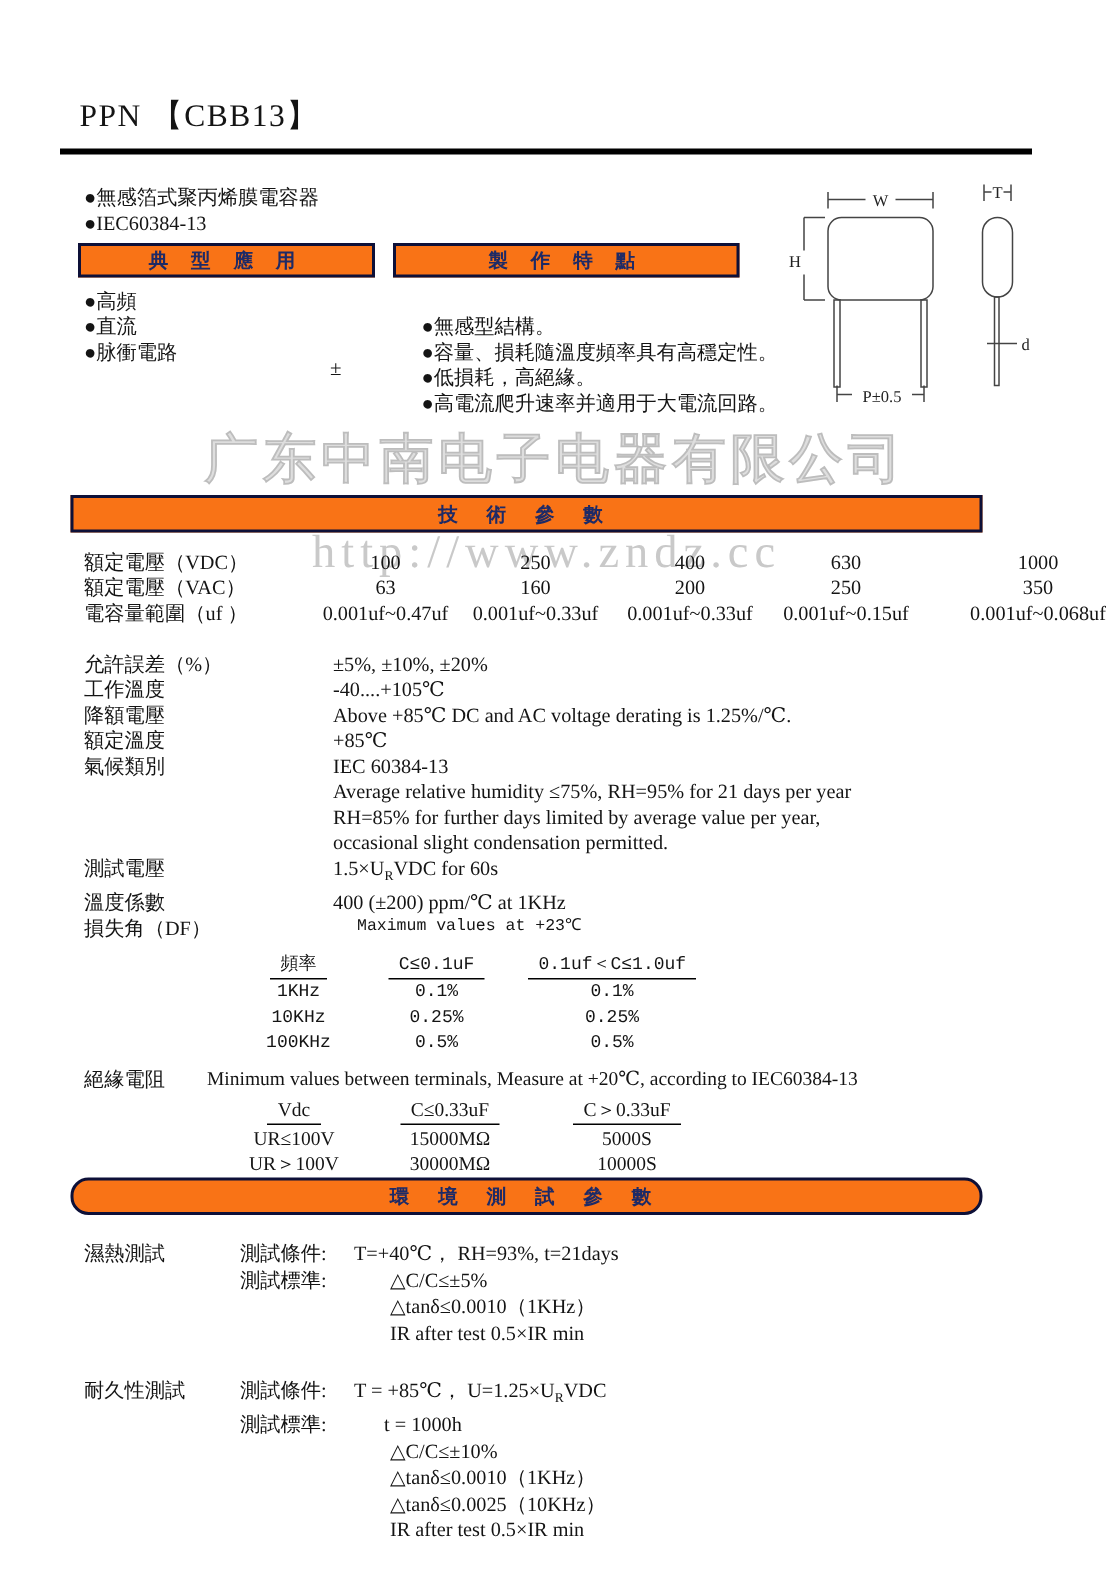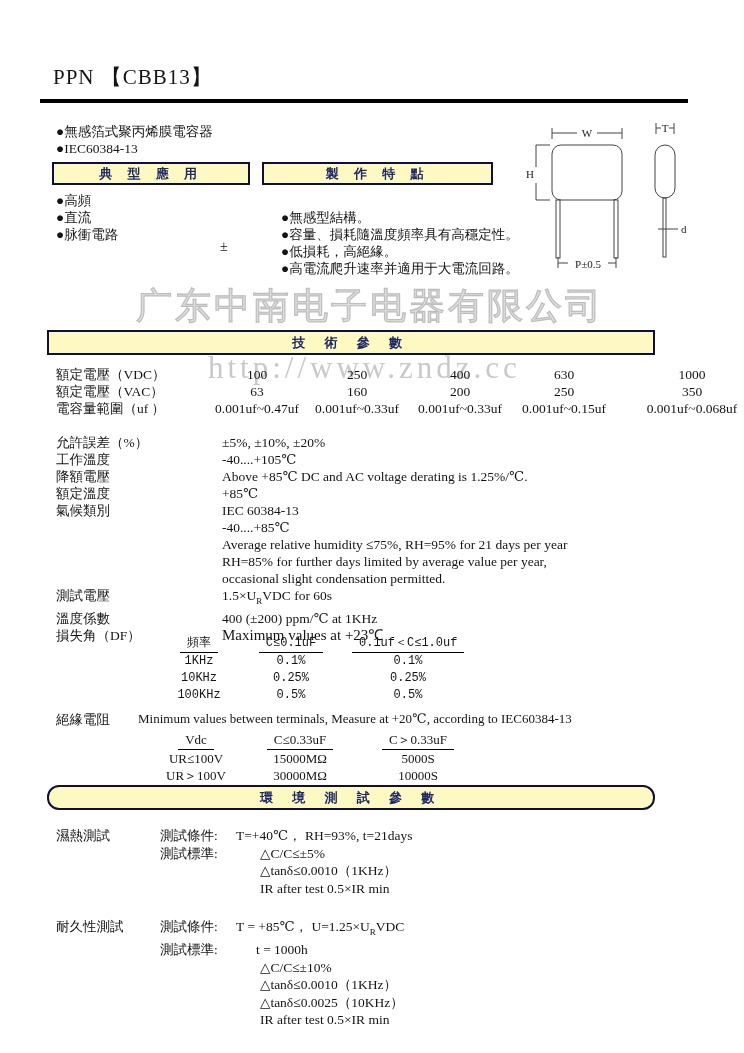--- a/index.html
+++ b/index.html
@@ -13,21 +13,21 @@
   .rule  { left:40px; top:99px; width:648px; height:4px; background:#000; }
 
   .line13 { font-size:13.5px; line-height:17px; white-space:nowrap; }
 
   .bullets { left:56px; top:123px; }
   .apps    { left:56px; top:192px; }
   .pm      { left:220px; top:239px; font-size:14px; }
   .feats   { left:281px; top:209px; }
 
   .banner {
-    background:#fef9c3; border:2px solid #0d1038; color:#1e2a66;
+    background:#f97316; border:2px solid #0d1038; color:#1e2a66;
     font-weight:bold; font-size:13px; text-align:center; line-height:19px;
     letter-spacing:6px; box-sizing:border-box; height:23px;
   }
   #banner-typical { left:52px;  top:162px; width:198px; }
   #banner-feat    { left:262px; top:162px; width:231px; }
   .banner-wide    { left:47px;  width:608px; height:25px; line-height:21px; letter-spacing:8px; }
   #banner-tech { top:330px; }
   #banner-env  { top:785px;border-radius:12px; }
 
   .wm-company {
@@ -42,21 +42,21 @@
   .ratings { left:47px; top:366px; width:660px; z-index:1; }
   .ratings .row { display:flex; }
   .ratings .lbl { width:162px; padding-left:9px; box-sizing:border-box; flex:none; }
   .ratings .c   { text-align:center; flex:none; }
   .ratings .c1 { width:96px; } .ratings .c2 { width:104px; } .ratings .c3 { width:102px; }
   .ratings .c4 { width:106px; } .ratings .c5 { width:150px; }
 
   .specs { left:56px; top:434px; z-index:1; }
   .spec-row { display:flex; }
   .spec-lbl { width:166px; flex:none; }
-  .mono { font-family:Liberation Serif, serif; font-size:15px; }
+  .mono { font-family:Liberation Mono, monospace; font-size:11px;margin-left:16px; }
   sub { font-size:9px; }
 
   .df-table {
     left:168px; top:635px; display:grid;
     grid-template-columns:62px 102px 112px; column-gap:10px;
     font-family:"Liberation Mono","DejaVu Sans Mono",monospace;
     font-size:12px; line-height:17px; text-align:center; white-space:nowrap;
   }
   .uhead { display:inline-block; border-bottom:1px solid #000; padding:0 7px; }
 
@@ -180,21 +180,20 @@
       <div>Above +85℃ DC and AC voltage derating is 1.25%/℃.</div>
     </div>
     <div class="spec-row">
       <div class="spec-lbl">額定溫度</div>
       <div>+85℃</div>
     </div>
     <div class="spec-row">
       <div class="spec-lbl">氣候類別</div>
       <div>
         <div>IEC 60384-13</div>
-        <div>-40....+85℃</div>
         <div>Average relative humidity ≤75%, RH=95% for 21 days per year</div>
         <div>RH=85% for further days limited by average value per year,</div>
         <div>occasional slight condensation permitted.</div>
       </div>
     </div>
     <div class="spec-row">
       <div class="spec-lbl">測試電壓</div>
       <div><span>1.5×U</span><sub>R</sub><span>VDC for 60s</span></div>
     </div>
     <div class="spec-row">

